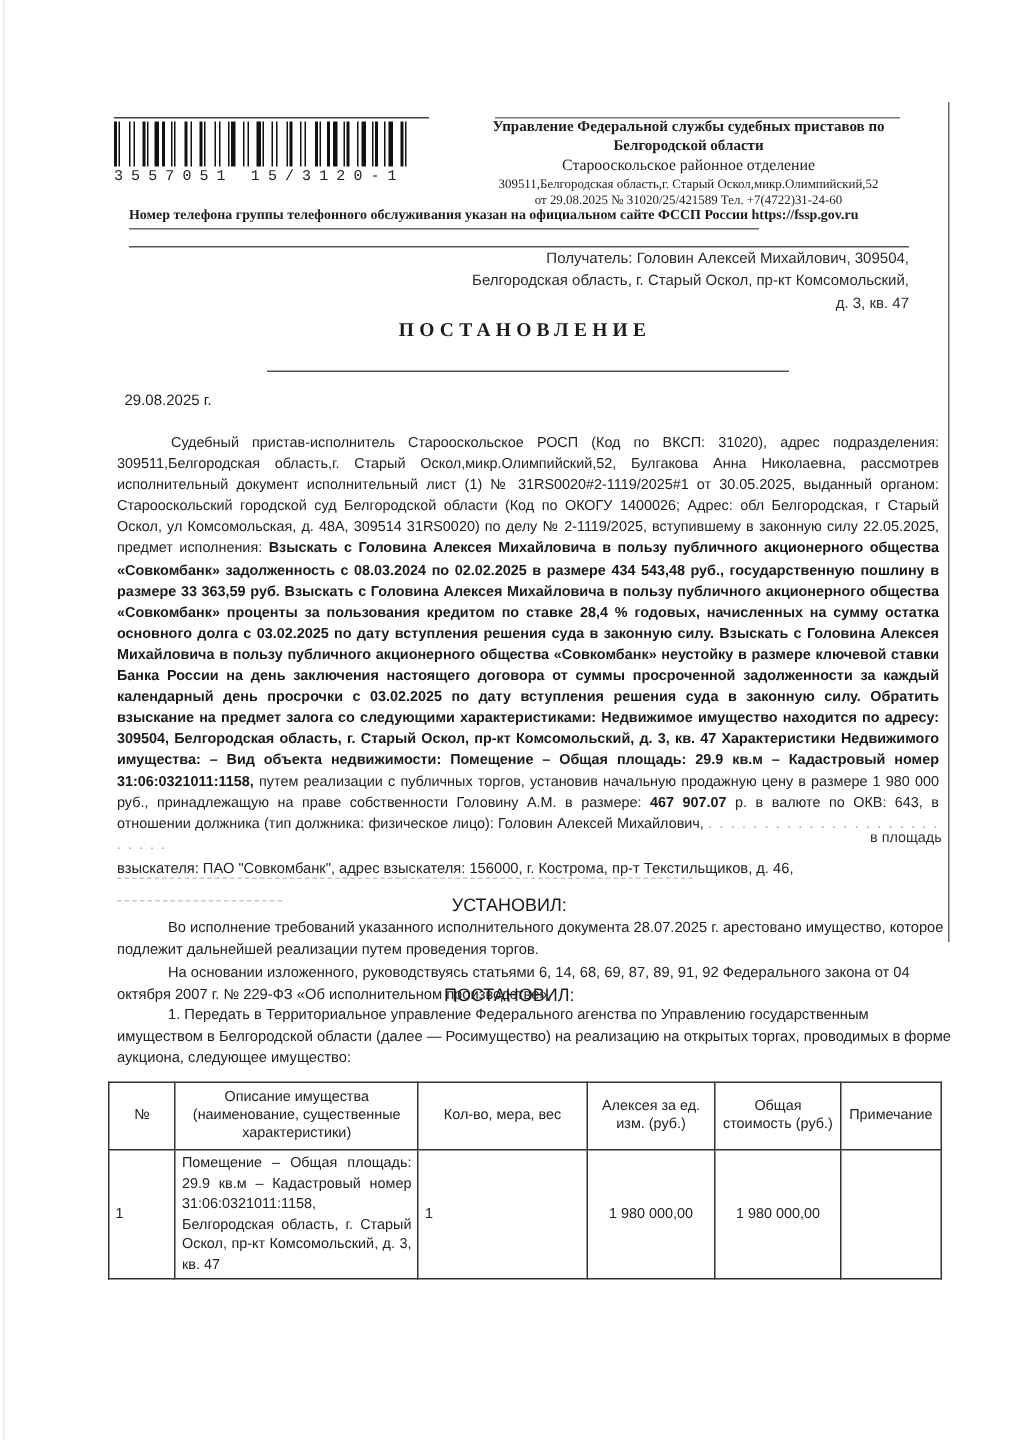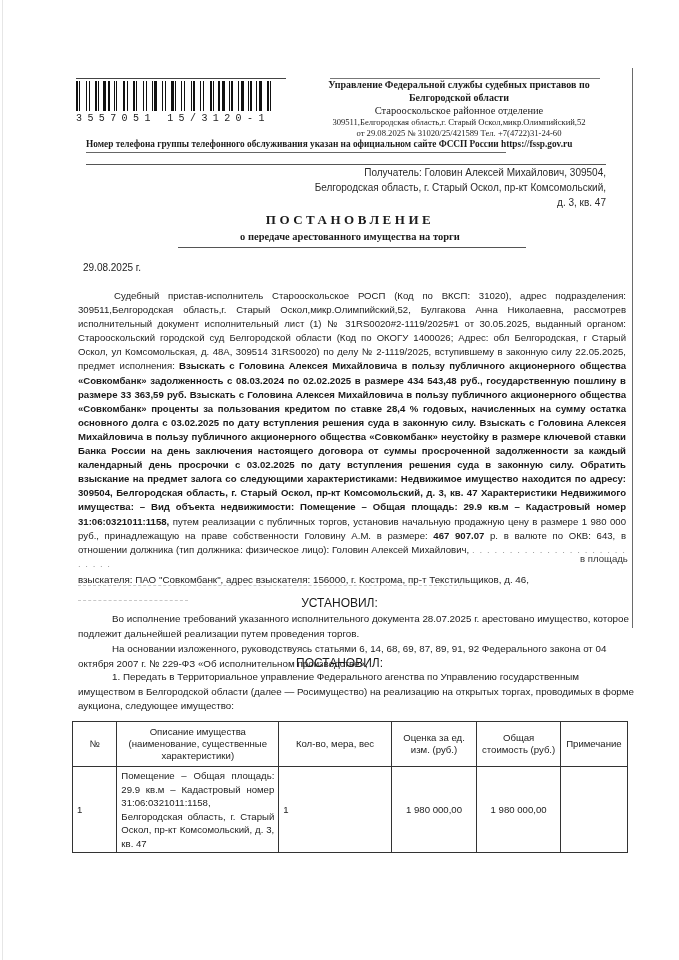--- a/index.html
+++ b/index.html
@@ -195,21 +195,20 @@
 <div class="notice-rule2"></div>
 
 <div class="recipient">
   <div>Получатель: Головин Алексей Михайлович, 309504,</div>
   <div>Белгородская область, г. Старый Оскол, пр-кт Комсомольский,</div>
   <div>д. 3, кв. 47</div>
 </div>
 
 <div class="title-block">
   <div class="doc-title">ПОСТАНОВЛЕНИЕ</div>
-  <div class="doc-subtitle">о передаче арестованного имущества на торги</div>
 </div>
 <div class="title-rule"></div>
 
 <div class="doc-date">29.08.2025 г.</div>
 
 <div class="body-para">
   <span class="ind"></span><span>Судебный пристав-исполнитель Старооскольское РОСП (Код по ВКСП: 31020), адрес подразделения: 309511,Белгородская область,г. Старый Оскол,микр.Олимпийский,52, Булгакова Анна Николаевна, рассмотрев исполнительный документ исполнительный лист (1) № 31RS0020#2-1119/2025#1 от 30.05.2025, выданный органом: Старооскольский городской суд Белгородской области (Код по ОКОГУ 1400026; Адрес: обл Белгородская, г Старый Оскол, ул Комсомольская, д. 48А, 309514 31RS0020) по делу № 2-1119/2025, вступившему в законную силу 22.05.2025, предмет исполнения: </span><b>Взыскать с Головина Алексея Михайловича в пользу публичного акционерного общества «Совкомбанк» задолженность с 08.03.2024 по 02.02.2025 в размере 434 543,48 руб., государственную пошлину в размере 33 363,59 руб. Взыскать с Головина Алексея Михайловича в пользу публичного акционерного общества «Совкомбанк» проценты за пользования кредитом по ставке 28,4 % годовых, начисленных на сумму остатка основного долга с 03.02.2025 по дату вступления решения суда в законную силу. Взыскать с Головина Алексея Михайловича в пользу публичного акционерного общества «Совкомбанк» неустойку в размере ключевой ставки Банка России на день заключения настоящего договора от суммы просроченной задолженности за каждый календарный день просрочки с 03.02.2025 по дату вступления решения суда в законную силу. Обратить взыскание на предмет залога со следующими характеристиками: Недвижимое имущество находится по адресу: 309504, Белгородская область, г. Старый Оскол, пр-кт Комсомольский, д. 3, кв. 47 Характеристики Недвижимого имущества: – Вид объекта недвижимости: Помещение – Общая площадь: 29.9 кв.м – Кадастровый номер 31:06:0321011:1158,</b><span> путем реализации с публичных торгов, установив начальную продажную цену в размере 1 980 000 руб., принадлежащую на праве собственности Головину А.М. в размере: </span><b>467 907.07</b><span> р. в валюте по ОКВ: 643, в отношении должника (тип должника: физическое лицо): Головин Алексей Михайлович, </span><span class="redacted">. . . . . . . . . . . . . . . . . . . . . . . . . .</span>
   <span class="redacted-line"></span>
   <span class="redacted-line" style="width:20%"></span>
 </div>
@@ -228,21 +227,21 @@
 <div class="resolve-text" style="top:670px">
   <span class="ind"></span><span>1. Передать в Территориальное управление Федерального агенства по Управлению государственным имуществом в Белгородской области (далее — Росимущество) на реализацию на открытых торгах, проводимых в форме аукциона, следующее имущество:</span>
 </div>
 
 <table class="items">
   <thead>
     <tr>
       <th class="col-num">№</th>
       <th class="col-desc">Описание имущества (наименование, существенные характеристики)</th>
       <th class="col-qty">Кол-во, мера, вес</th>
-      <th class="col-unit">Оценка за ед. изм. (руб.)</th>
+      <th class="col-unit">Алексея за ед. изм. (руб.)</th>
       <th class="col-total">Общая стоимость (руб.)</th>
       <th class="col-note">Примечание</th>
     </tr>
   </thead>
   <tbody>
     <tr>
       <td class="num-cell">1</td>
       <td class="desc">Помещение – Общая площадь: 29.9 кв.м – Кадастровый номер 31:06:0321011:1158, Белгородская область, г. Старый Оскол, пр-кт Комсомольский, д. 3, кв. 47</td>
       <td>1</td>
       <td class="money">1 980 000,00</td>

